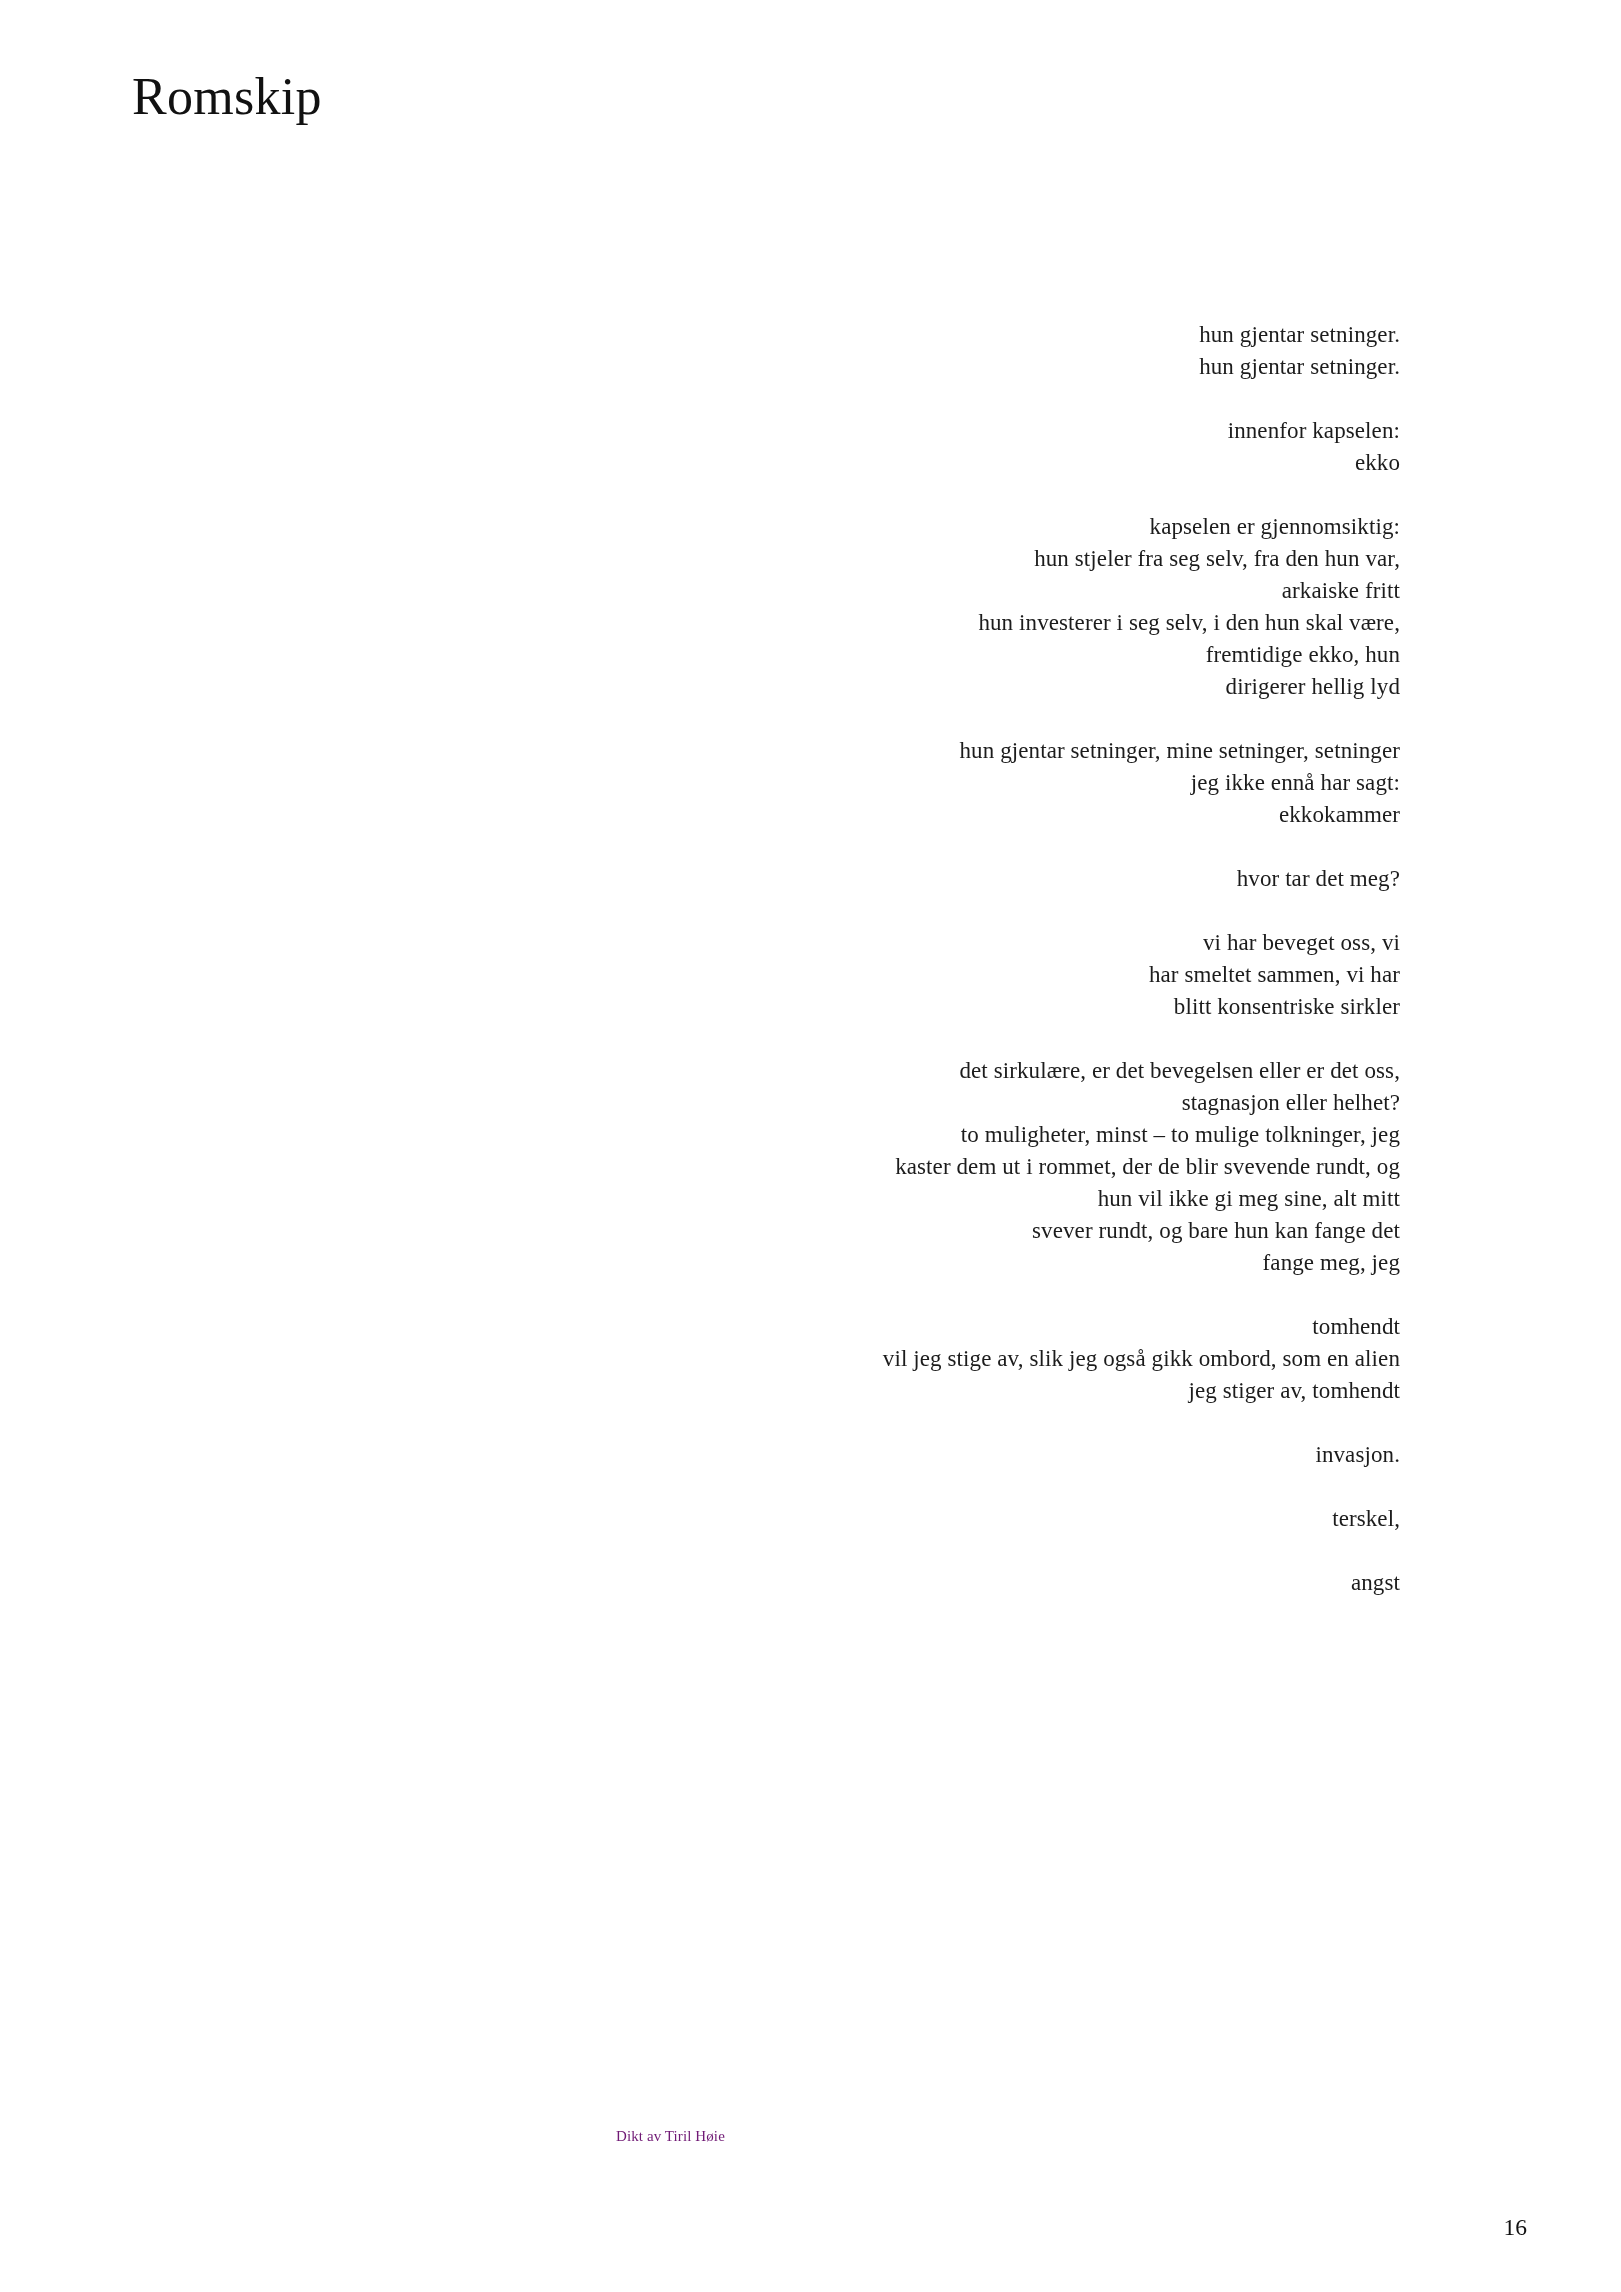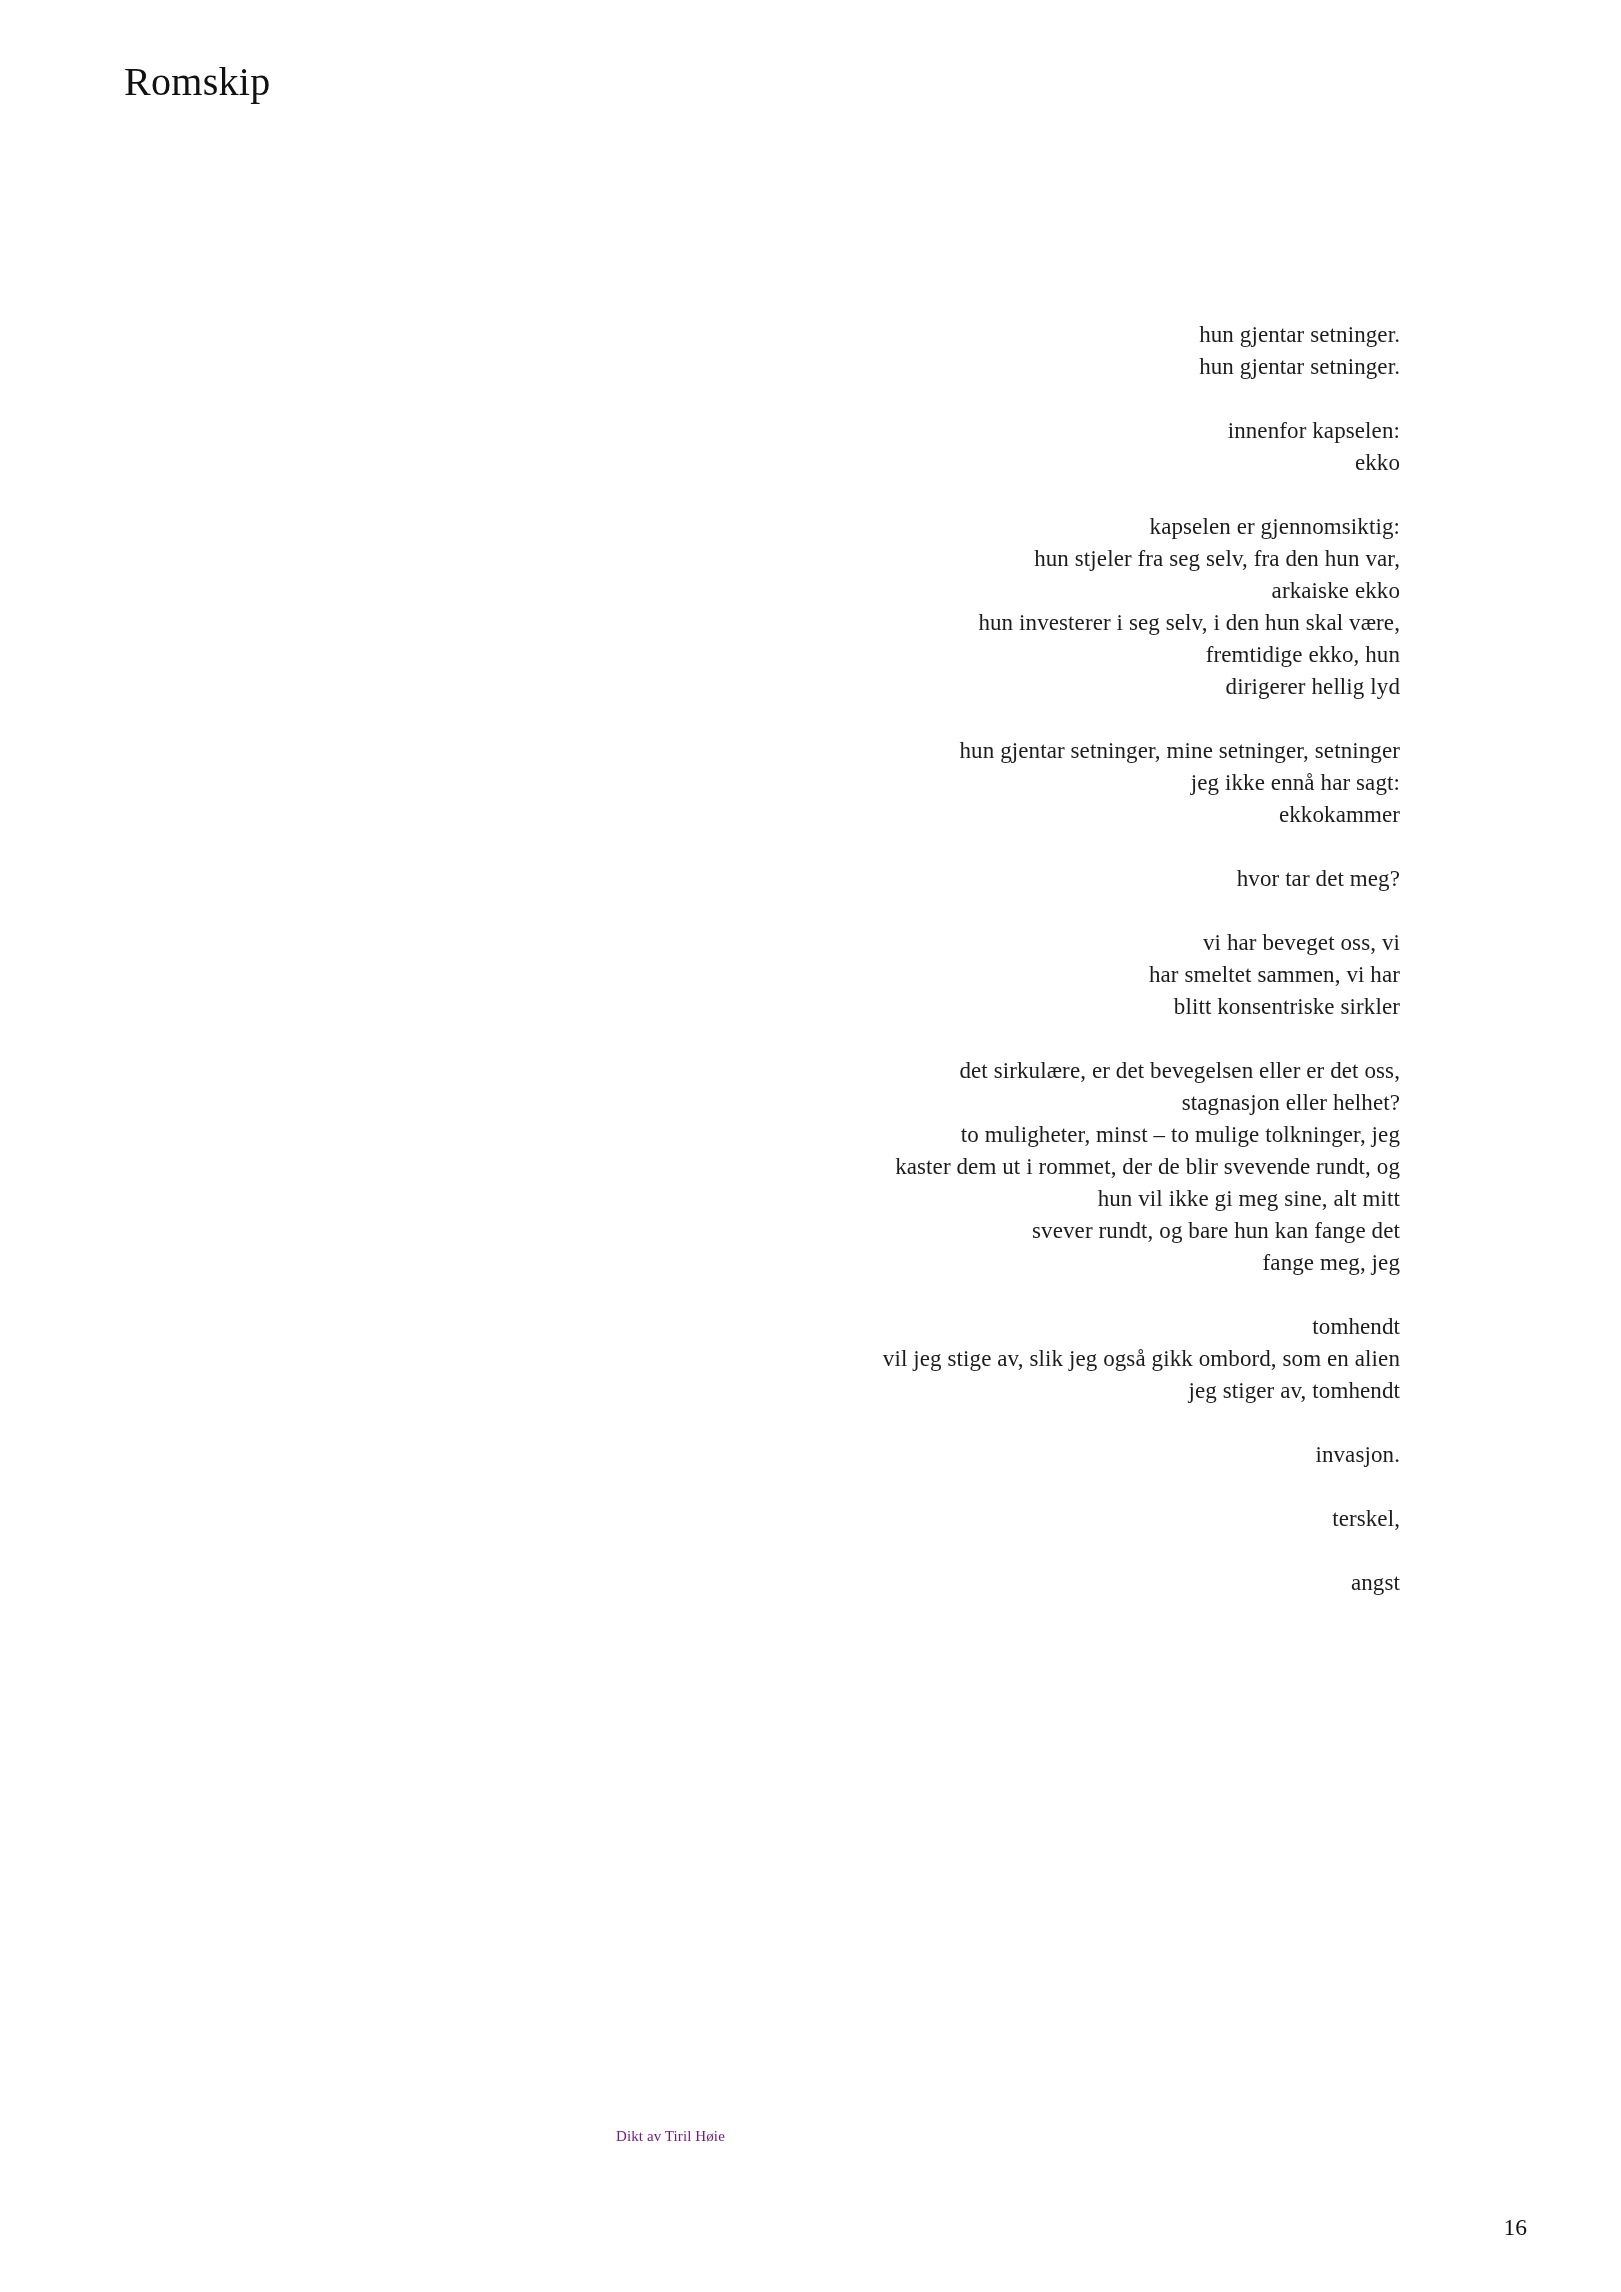--- a/index.html
+++ b/index.html
@@ -15,24 +15,24 @@
     color: #1a1a1a;
     overflow: hidden;
   }
   .page {
     position: absolute;
     inset: 0;
     background: #ffffff;
   }
   .title {
     position: absolute;
-    left: 124px;
+    left: 132px;
     top: 33px;
     font-family: "Liberation Serif", serif;
-    font-size: 40px;
+    font-size: 52px;
     font-weight: 400;
     letter-spacing: 0.3px;
     color: #111111;
     line-height: 1.1;
   }
   .poem {
     position: absolute;
     left: 616px;
     top: 319px;
     width: 784px;
@@ -82,21 +82,21 @@
         <div class="line">hun gjentar setninger.</div>
         <div class="line">hun gjentar setninger.</div>
       </div>
       <div class="stanza">
         <div class="line">innenfor kapselen:</div>
         <div class="line">ekko</div>
       </div>
       <div class="stanza">
         <div class="line">kapselen er gjennomsiktig:</div>
         <div class="line">hun stjeler fra seg selv, fra den hun var,</div>
-        <div class="line">arkaiske ekko</div>
+        <div class="line">arkaiske fritt</div>
         <div class="line">hun investerer i seg selv, i den hun skal være,</div>
         <div class="line">fremtidige ekko, hun</div>
         <div class="line">dirigerer hellig lyd</div>
       </div>
       <div class="stanza">
         <div class="line">hun gjentar setninger, mine setninger, setninger</div>
         <div class="line">jeg ikke ennå har sagt:</div>
         <div class="line">ekkokammer</div>
       </div>
       <div class="stanza">

